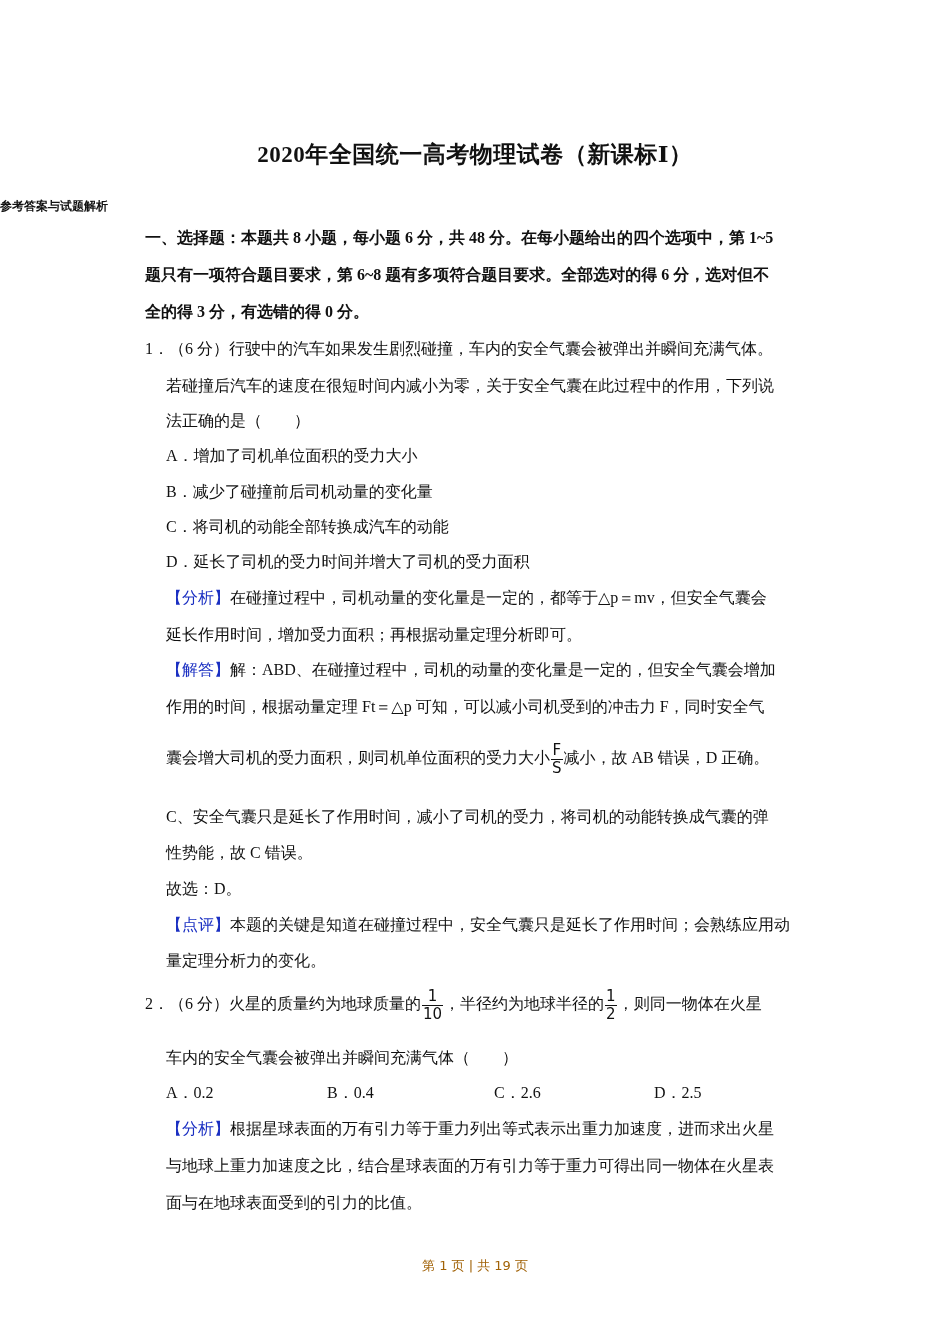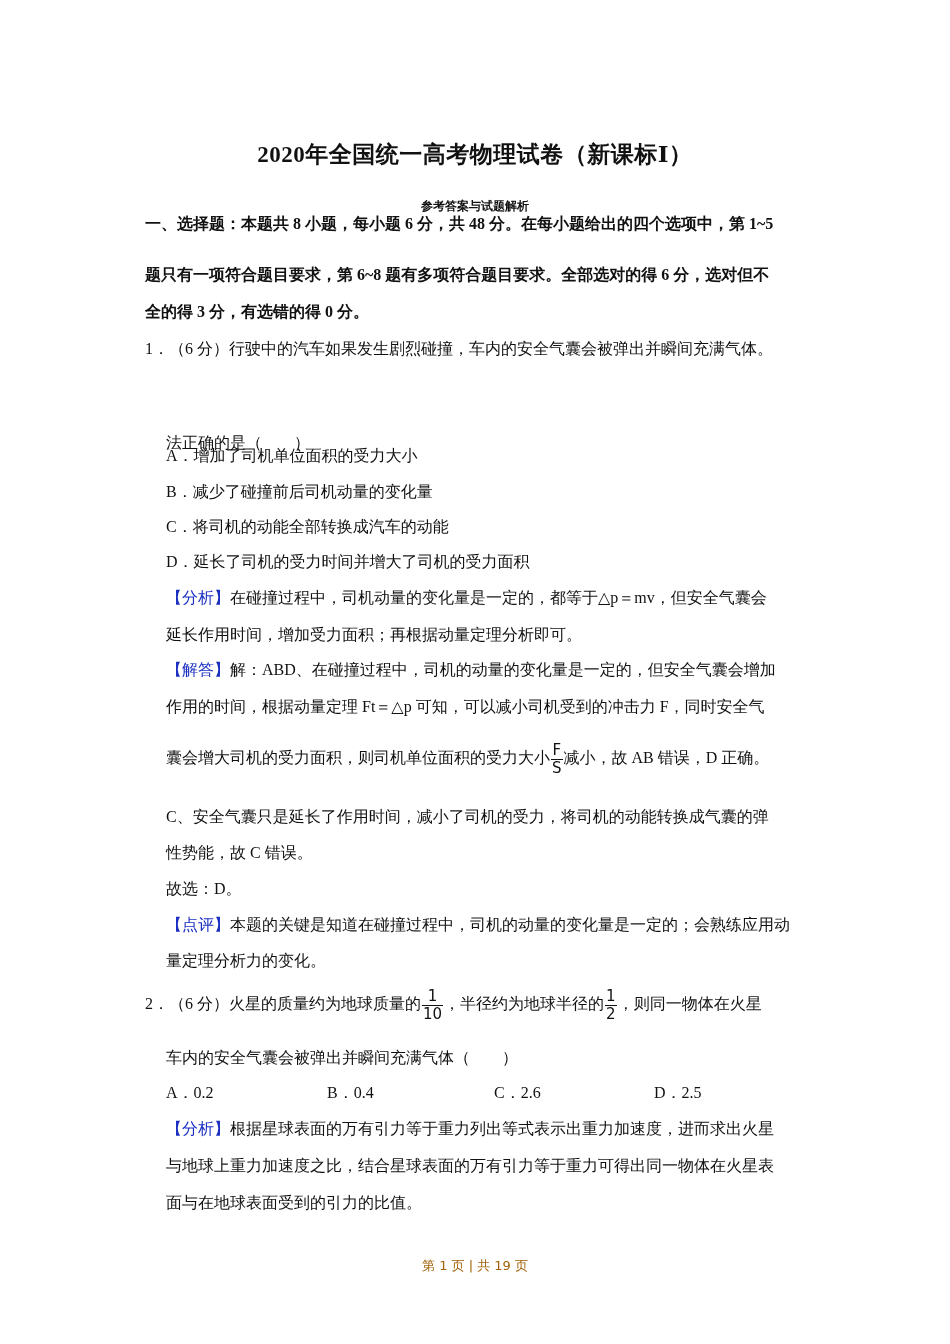--- a/index.html
+++ b/index.html
@@ -1,21 +1,21 @@
 <!DOCTYPE html>
 <html><head>
 <meta charset="utf-8">
 <style>
   html, body { margin: 0; padding: 0; background: #ffffff; }
   body { width: 950px; height: 1344px; position: relative; overflow: hidden;
          font-family: "Liberation Serif", "DejaVu Serif", serif; color: #111; }
   .page { position: absolute; left: 0; top: 0; width: 950px; height: 1344px; margin-top: 13px; }
   .title { position: absolute; left: 0; width: 950px; top: 126px; text-align: center;
            font-size: 23px; font-weight: bold; letter-spacing: 0.5px; }
-  .subtitle { position: absolute; left: 0; width: 950px; top: 185px; text-align: center;
+  .subtitle { position: absolute; left: 0; width: 950px; top: 185px; text-align: left;
               font-size: 12px; font-weight: bold; }
   .line { position: absolute; font-size: 16px; white-space: nowrap; line-height: 20px; }
   .bold { font-weight: bold; }
   .l0 { left: 145px; }
   .l1 { left: 166px; }
   .tag { color: #1a2fc2; }
   .frac { display: inline-block; vertical-align: middle; text-align: center;
           font-family: "DejaVu Sans", sans-serif; font-size: 15px; line-height: 17px; margin: 0 1px; }
   .frac .num { display: block; border-bottom: 1.3px solid #111; padding: 0 1px; }
   .frac .den { display: block; padding: 0 1px; }
@@ -24,26 +24,27 @@
   .footer { position: absolute; top: 1244px; left: 0; width: 950px; text-align: center;
             font-family: "DejaVu Sans", sans-serif; font-size: 13px; color: #a16207; }
 </style>
 </head>
 <body>
 
 <div class="page">
   <div class="title">2020年全国统一高考物理试卷（新课标Ⅰ）</div>
   <div class="subtitle">参考答案与试题解析</div>
 
-  <div class="line l0 bold" style="top:201px">一、选择题：本题共 8 小题，每小题 6 分，共 48 分。在每小题给出的四个选项中，第 1~5</div>
+  <div class="line l0 bold" style="top:215px">一、选择题：本题共 8 小题，每小题 6 分，共 48 分。在每小题给出的四个选项中，第 1~5</div>
   <div class="line l0 bold" style="top:252px">题只有一项符合题目要求，第 6~8 题有多项符合题目要求。全部选对的得 6 分，选对但不</div>
   <div class="line l0 bold" style="top:289px">全的得 3 分，有选错的得 0 分。</div>
 
   <div class="line l0" style="top:326px">1．（6 分）行驶中的汽车如果发生剧烈碰撞，车内的安全气囊会被弹出并瞬间充满气体。</div>
-  <div class="line l1" style="top:420px">法正确的是（　　）</div>
+  <div class="line l1" style="top:363px">若碰撞后汽车的速度在很短时间内减小为零，关于安全气囊在此过程中的作用，下列说</div>
+  <div class="line l1" style="top:398px">法正确的是（　　）</div>
 
   <div class="line l1" style="top:433px">A．增加了司机单位面积的受力大小</div>
   <div class="line l1" style="top:504px">C．将司机的动能全部转换成汽车的动能</div>
   <div class="line l1" style="top:469px">B．减少了碰撞前后司机动量的变化量</div>
   <div class="line l1" style="top:539px">D．延长了司机的受力时间并增大了司机的受力面积</div>
 
   <div class="line l1" style="top:612px">延长作用时间，增加受力面积；再根据动量定理分析即可。</div>
   <div class="line l1" style="top:575px">
     <span class="tag">【分析】</span><span>在碰撞过程中，司机动量的变化量是一定的，都等于△p＝mv，但安全气囊会</span>
   </div>
@@ -53,21 +54,21 @@
   </div>
   <div class="line l1" style="top:684px">作用的时间，根据动量定理 Ft＝△p 可知，可以减小司机受到的冲击力 F，同时安全气</div>
   <div class="line l1" style="top:735px; line-height:38px; margin-top:-9px">
     <span>囊会增大司机的受力面积，则司机单位面积的受力大小</span><span class="frac"><span class="num">F</span><span class="den">S</span></span><span>减小，故 AB 错误，D 正确。</span>
   </div>
   <div class="line l1" style="top:794px">C、安全气囊只是延长了作用时间，减小了司机的受力，将司机的动能转换成气囊的弹</div>
   <div class="line l1" style="top:830px">性势能，故 C 错误。</div>
   <div class="line l1" style="top:866px">故选：D。</div>
 
   <div class="line l1" style="top:902px">
-    <span class="tag">【点评】</span><span>本题的关键是知道在碰撞过程中，司机的动量的变化量是一定的；会熟练应用动</span>
+    <span class="tag">【点评】</span><span>本题的关键是知道在碰撞过程中，安全气囊只是延长了作用时间；会熟练应用动</span>
   </div>
   <div class="line l1" style="top:938px">量定理分析力的变化。</div>
 
   <div class="line l0" style="top:981px; line-height:38px; margin-top:-9px">
     <span>2．（6 分）火星的质量约为地球质量的</span><span class="frac"><span class="num">1</span><span class="den">10</span></span><span>，半径约为地球半径的</span><span class="frac"><span class="num">1</span><span class="den">2</span></span><span>，则同一物体在火星</span>
   </div>
   <div class="line l1" style="top:1035px">车内的安全气囊会被弹出并瞬间充满气体（　　）</div>
 
   <div class="opts">
     <span class="opt" style="left:0px">A．0.2</span>

